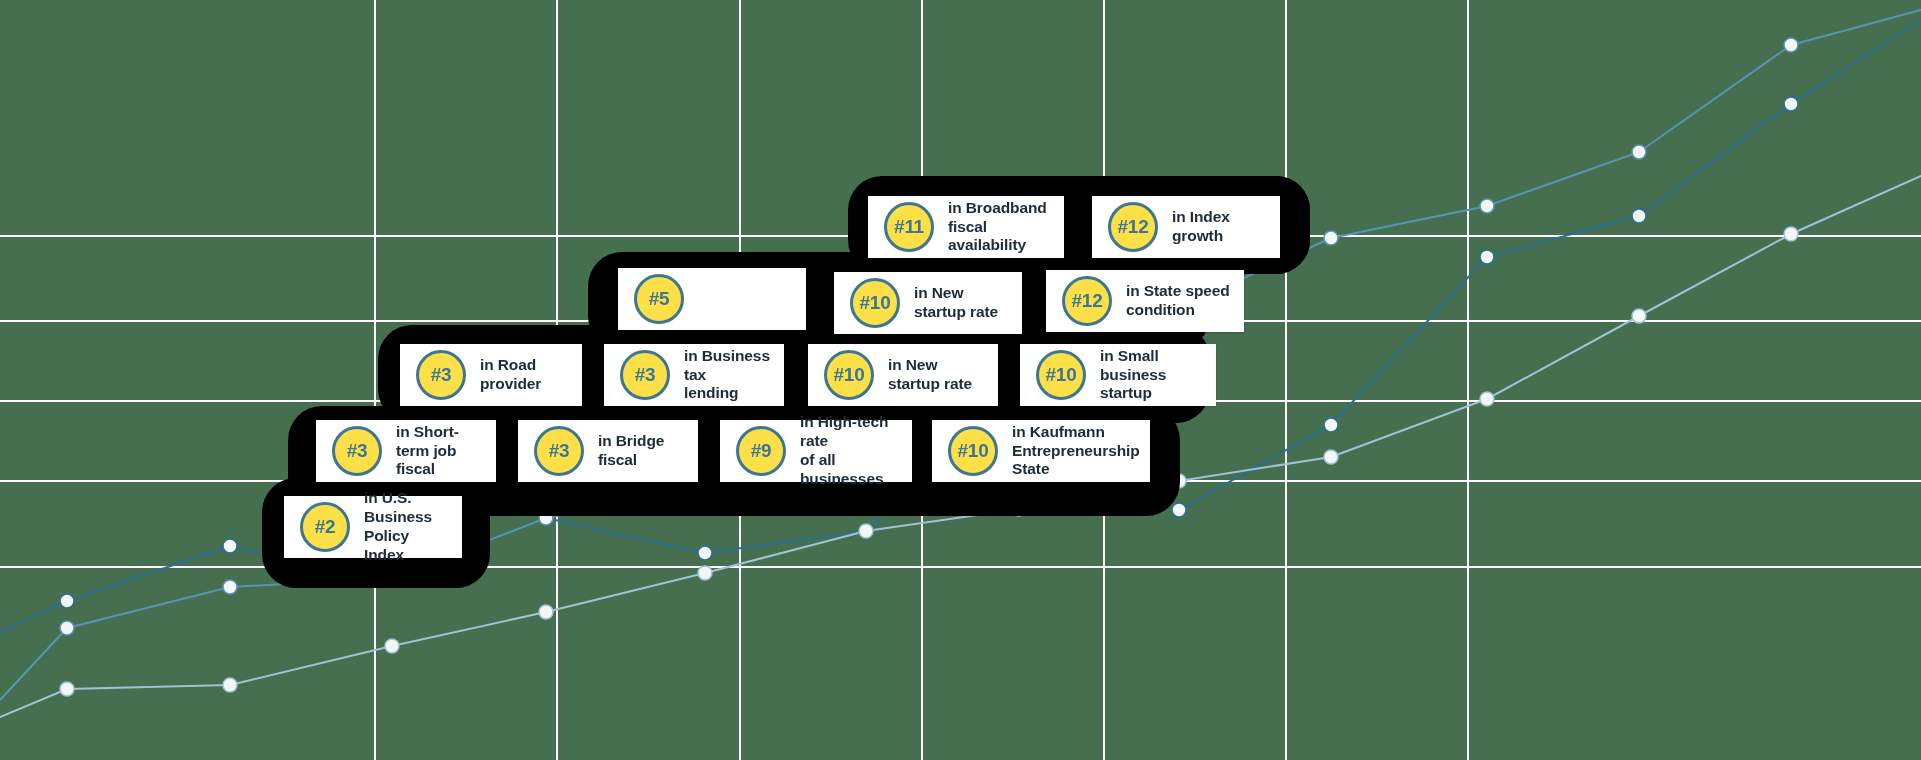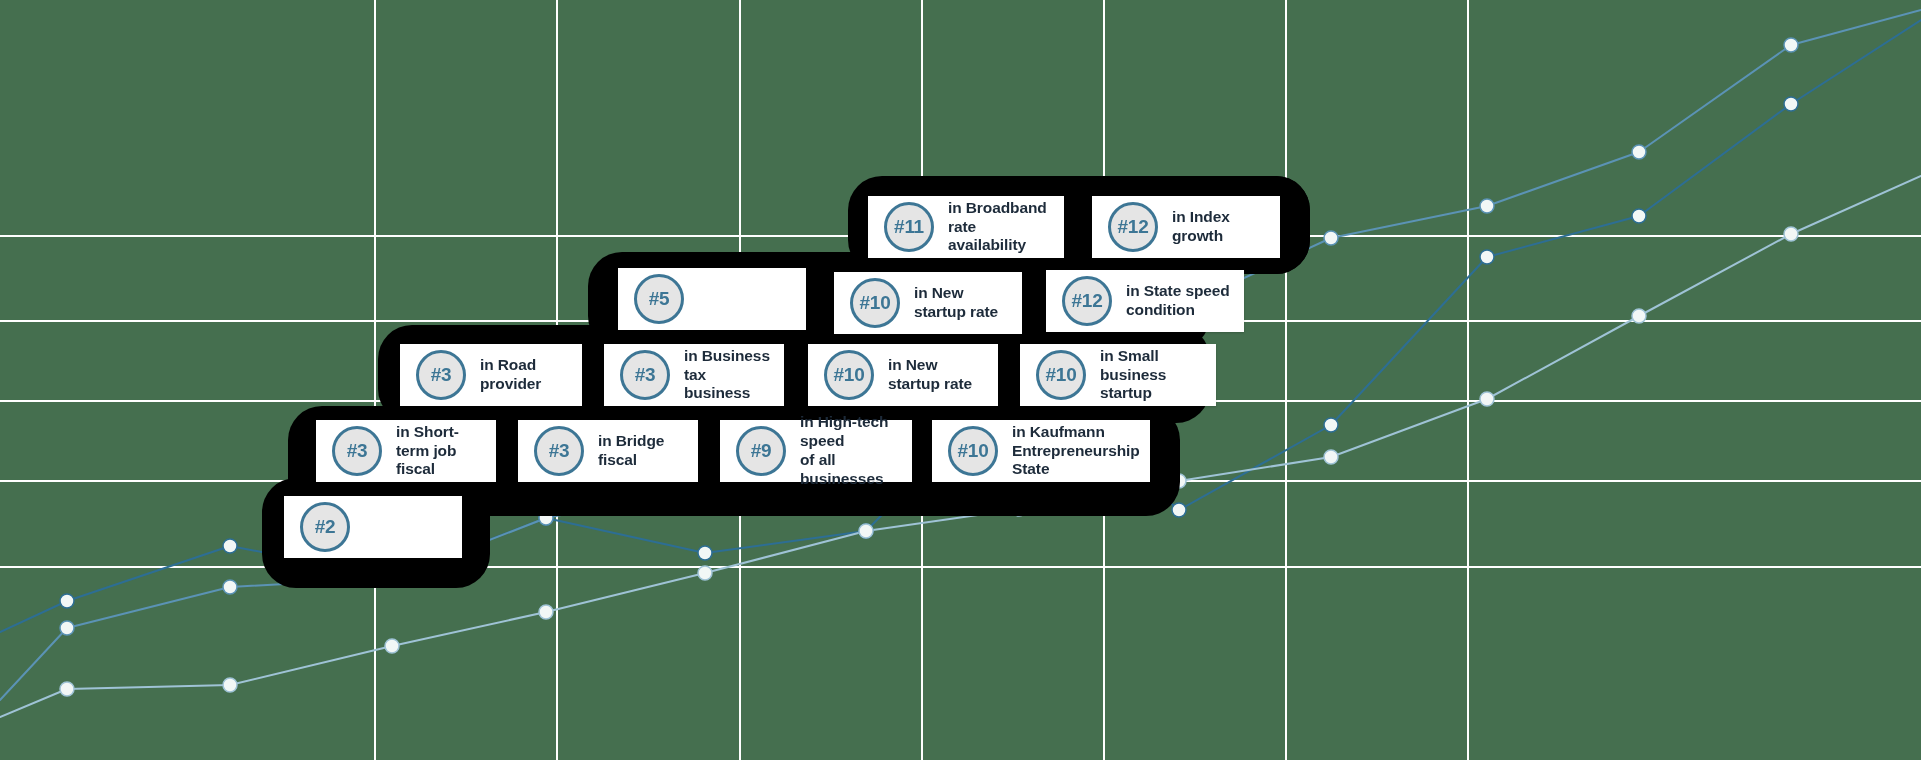--- a/index.html
+++ b/index.html
@@ -50,21 +50,21 @@
     box-sizing: border-box;
     padding: 0 14px 0 16px;
     height: 62px;
     box-shadow: 0 1px 2px rgba(0,0,0,0.18);
   }
   .rank-badge {
     flex: 0 0 auto;
     width: 44px;
     height: 44px;
     border-radius: 50%;
-    background: #e5e5e5;
+    background: #fde047;
     border: 3px solid #3d7695;
     display: flex;
     align-items: center;
     justify-content: center;
     font-size: 19px;
     font-weight: bold;
     color: #3d7695;
     letter-spacing: -0.3px;
   }
   .card-text {
@@ -145,21 +145,21 @@
       <div class="blob" style="left: 1076px; top: 176px; width: 234px; height: 98px;"></div>
       <div class="blob" style="left: 588px; top: 252px; width: 622px; height: 98px;"></div>
       <div class="blob" style="left: 378px; top: 325px; width: 832px; height: 98px;"></div>
       <div class="blob" style="left: 288px; top: 406px; width: 892px; height: 110px;"></div>
       <div class="blob" style="left: 262px; top: 478px; width: 228px; height: 110px;"></div>
     </div>
 
   <div id="cards-layer">
       <div class="stat-card" style="left: 868px; top: 196px; width: 196px;">
         <div class="rank-badge">#11</div>
-        <div class="card-text">in Broadband rate
+        <div class="card-text">in Broadband fiscal
 availability</div>
       </div>
       <div class="stat-card" style="left: 1092px; top: 196px; width: 188px;">
         <div class="rank-badge">#12</div>
         <div class="card-text">in Index growth</div>
       </div>
       <div class="stat-card" style="left: 618px; top: 268px; width: 188px;">
         <div class="rank-badge">#5</div>
       </div>
       <div class="stat-card" style="left: 834px; top: 272px; width: 188px;">
@@ -171,21 +171,21 @@
         <div class="card-text">in State speed
 condition</div>
       </div>
       <div class="stat-card" style="left: 400px; top: 344px; width: 182px;">
         <div class="rank-badge">#3</div>
         <div class="card-text">in Road provider</div>
       </div>
       <div class="stat-card" style="left: 604px; top: 344px; width: 180px;">
         <div class="rank-badge">#3</div>
         <div class="card-text">in Business tax
-business</div>
+lending</div>
       </div>
       <div class="stat-card" style="left: 808px; top: 344px; width: 190px;">
         <div class="rank-badge">#10</div>
         <div class="card-text">in New startup rate</div>
       </div>
       <div class="stat-card" style="left: 1020px; top: 344px; width: 196px;">
         <div class="rank-badge">#10</div>
         <div class="card-text">in Small business
 startup</div>
       </div>
@@ -193,26 +193,28 @@
         <div class="rank-badge">#3</div>
         <div class="card-text">in Short-term job
 fiscal</div>
       </div>
       <div class="stat-card" style="left: 518px; top: 420px; width: 180px;">
         <div class="rank-badge">#3</div>
         <div class="card-text">in Bridge fiscal</div>
       </div>
       <div class="stat-card" style="left: 720px; top: 420px; width: 192px;">
         <div class="rank-badge">#9</div>
-        <div class="card-text">in High-tech speed
+        <div class="card-text">in High-tech rate
 of all businesses</div>
       </div>
       <div class="stat-card" style="left: 932px; top: 420px; width: 218px;">
         <div class="rank-badge">#10</div>
         <div class="card-text">in Kaufmann
 Entrepreneurship State</div>
       </div>
       <div class="stat-card" style="left: 284px; top: 496px; width: 178px;">
         <div class="rank-badge">#2</div>
+        <div class="card-text">in U.S. Business
+Policy Index</div>
       </div>
     </div>
 
 </div>
 
 </body></html>

